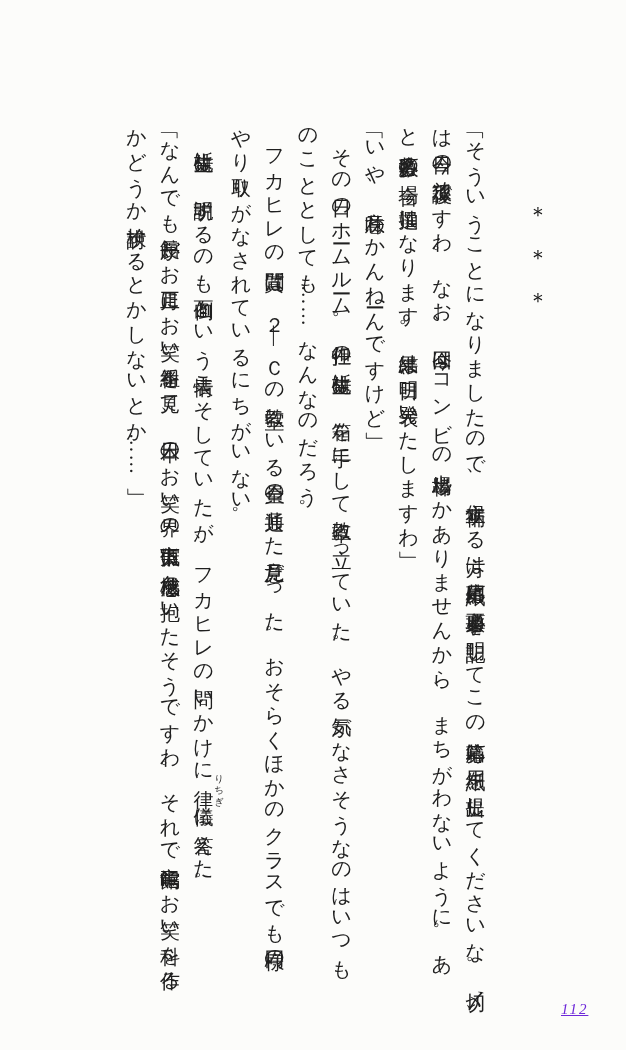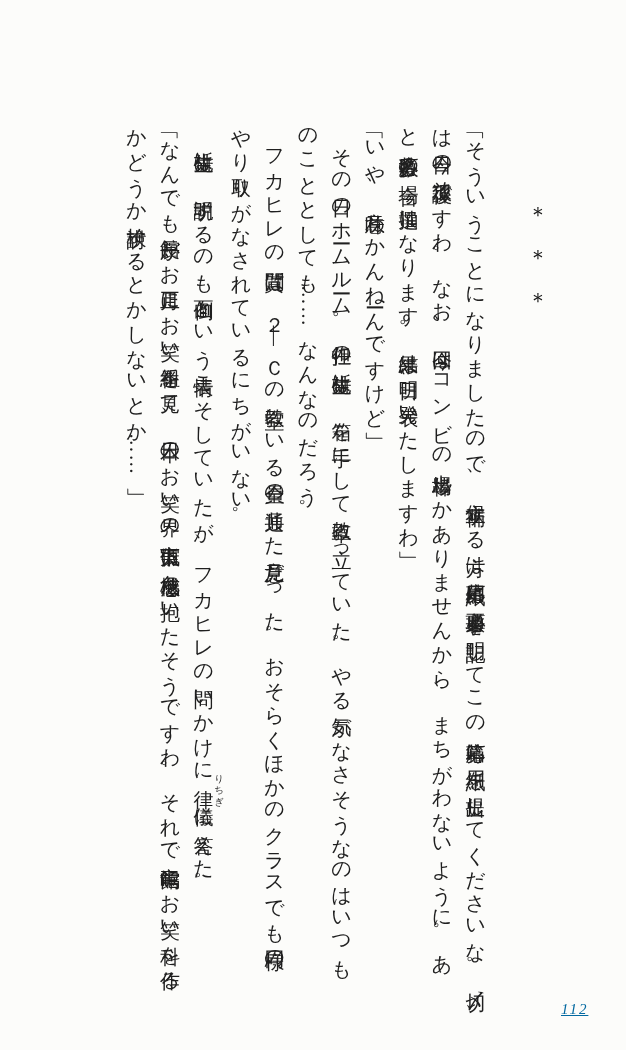--- a/index.html
+++ b/index.html
@@ -57,21 +57,21 @@
   .scene-break span { display: block; height: 22px; }
 
   
   .page-number {
     position: absolute;
     top: 1001px;
     left: 561px;
     font-size: 15px;
     font-style: italic;
     letter-spacing: 2px;
-    color: #0369a1;
+    color: #6d28d9;
     text-decoration: underline;
   }
 </style>
 </head>
 <body>
 
 <div class="page">
 
   <div class="scene-break">
       <span>＊</span>

